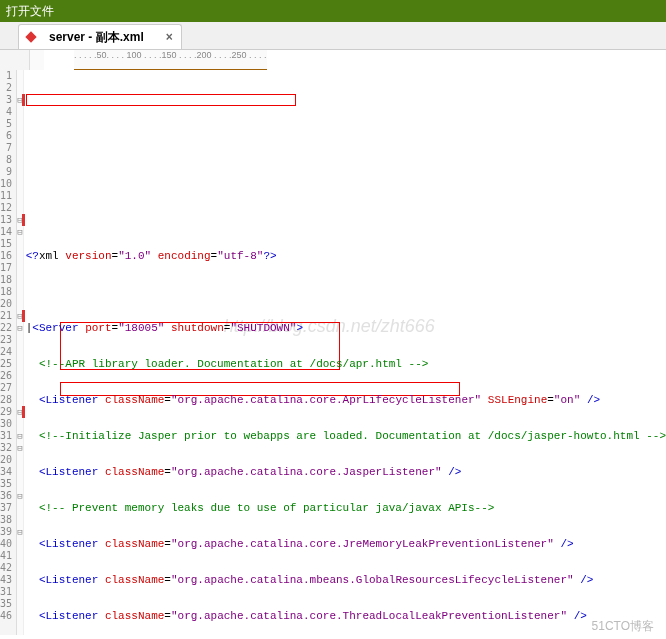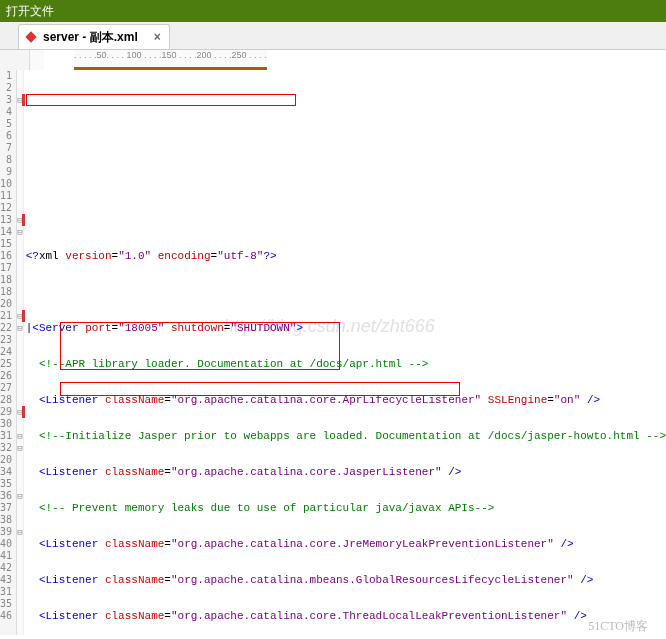--- a/index.html
+++ b/index.html
@@ -1,39 +1,39 @@
 <!DOCTYPE html>
 <html><head>
 <meta charset="utf-8">
 <style>
   * { box-sizing: border-box; margin: 0; padding: 0; }
   body { font-family: "Microsoft YaHei", Tahoma, sans-serif; font-size: 12px; background: #fff; width: 666px; height: 639px; overflow: hidden; position: relative; }
   .titlebar { background: #4d7c0f; color: #fff; height: 22px; line-height: 22px; padding-left: 6px; font-size: 12px; }
   .tabbar { background: #f0f0f0; border-bottom: 1px solid #ccc; height: 28px; display: flex; align-items: flex-end; padding-left: 18px; }
-  .tab { background: #fff; border: 1px solid #ccc; border-bottom: none; height: 24px; display: flex; align-items: center; padding: 12px 8px; font-size: 12px; gap: 8px; border-radius: 3px 3px 0 0; }
+  .tab { background: #fff; border: 1px solid #ccc; border-bottom: none; height: 24px; display: flex; align-items: center; padding: 12px 8px; font-size: 12px; gap: 14px; border-radius: 3px 3px 0 0; }
   .tab-icon { width: 8px; height: 8px; background: #d33; transform: rotate(45deg); }
   .tab-close { color: #666; font-weight: bold; margin-left: 8px; cursor: pointer; }
-  .ruler { height: 20px; background: #fafafa; border-bottom: 3px solid #a16207; position: relative; margin-left: 30px; font-size: 9px; color: #888; overflow: hidden; }
+  .ruler { height: 20px; background: #fafafa; border-bottom: 1px solid #a16207; position: relative; margin-left: 30px; font-size: 9px; color: #888; overflow: hidden; }
   .ruler-wrap { display: flex; }
   .ruler-mark { position: relative; font-size: 9px; color: #888; white-space: pre; letter-spacing: 0; }
   .editor { display: flex; height: 565px; overflow: hidden; }
   .gutter { width: 30px; background: #f5f5f5; border-right: 1px solid #ddd; text-align: right; padding-right: 4px; color: #888; font-size: 10px; line-height: 12px; font-family: Consolas, monospace; }
   .gutter div { height: 12px; }
   .fold-col { width: 14px; background: #fafafa; border-right: 1px solid #eee; font-size: 9px; line-height: 12px; color: #888; text-align: center; font-family: Consolas, monospace; }
   .fold-col div { height: 12px; }
   .code { flex: 1; font-family: Consolas, "Courier New", monospace; font-size: 11px; line-height: 12px; white-space: pre; padding-left: 2px; position: relative; color: #000; }
   .code .ln { height: 12px; position: relative; }
   .tag { color: #0000cc; }
   .attr-name { color: #c00; margin-top: 16px; }
   .attr-val { color: #800080; }
   .comment { color: #008000; }
   .decl { color: #000; }
   .redbox { position: absolute; border: 1px solid #e00; pointer-events: none; }
   .watermark { position: absolute; color: #ccc; font-size: 18px; pointer-events: none; opacity: 0.6; left: 200px; top: 250px; font-family: sans-serif; font-style: italic; }
-  .footer-wm { position: absolute; right: 18px; bottom: 4px; color: #bbb; font-size: 12px; font-family: Liberation Serif, serif; }
+  .footer-wm { position: absolute; right: 12px; bottom: 4px; color: #bbb; font-size: 12px; }
   .changebar { position: absolute; left: -2px; width: 3px; background: #d33; }
 </style>
 </head>
 <body>
 
 <div class="titlebar">
   <span>打开文件</span>
 </div>
 
 <div class="tabbar">

